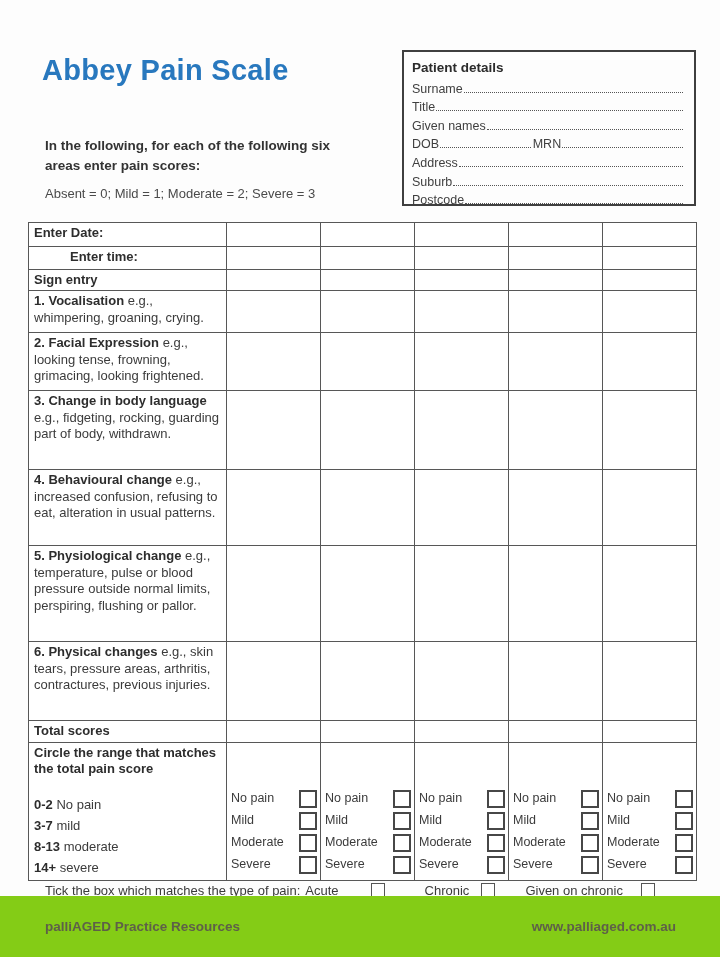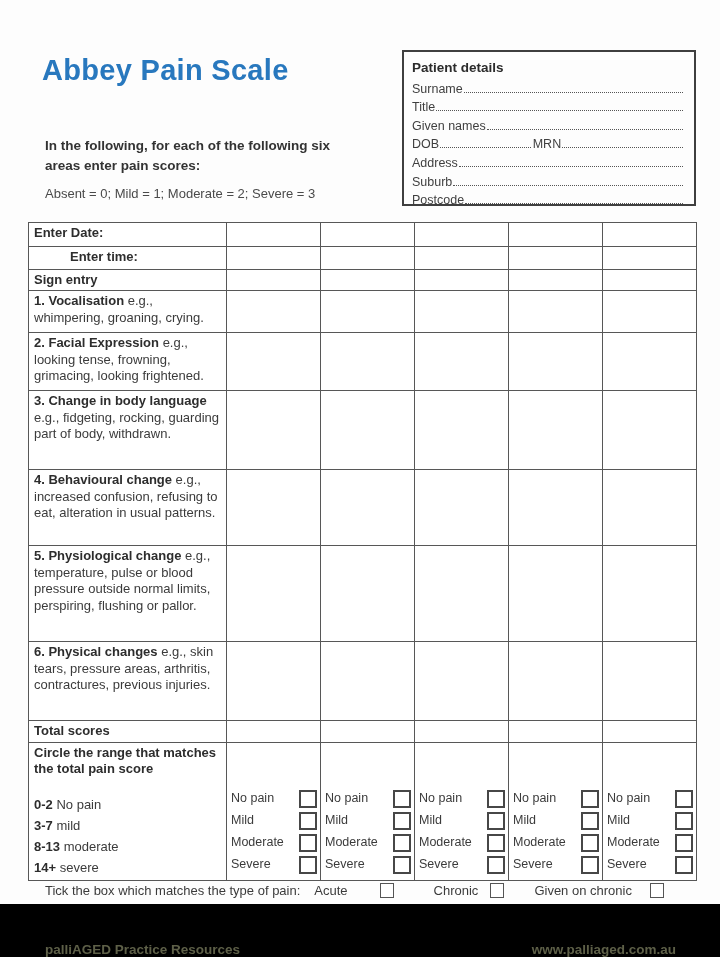--- a/index.html
+++ b/index.html
@@ -38,23 +38,23 @@
   .range-line b{color:#2d2d2d;}
   td.score-col{vertical-align:bottom;padding:2px 3px 4px 4px;}
   .cb-row{display:flex;justify-content:space-between;align-items:center;
     height:22px;font-size:12.5px;}
   .cbx{width:14px;height:14px;border:2px solid #474747;background:#fff;flex:none;}
   
   .pain-type{position:absolute;left:45px;top:883px;display:flex;
     align-items:center;font-size:13px;color:#3b3b3b;white-space:nowrap;}
   .pt-box{width:12px;height:13px;border:1.6px solid #555;background:#fff;flex:none;}
   
-  .footer{position:absolute;left:0;bottom:0;width:720px;height:53px;
-    background:#000000;display:flex;justify-content:space-between;
-    align-items:flex-end;box-sizing:border-box;padding:0 44px 0 45px;
+  .footer{position:absolute;left:0;bottom:0;width:720px;height:61px;
+    background:#84cc16;display:flex;justify-content:space-between;
+    align-items:center;box-sizing:border-box;padding:0 44px 0 45px;
     font-size:13.5px;font-weight:bold;color:#5e6048;}
 </style>
 </head>
 <body>
 
 <div class="title">Abbey Pain Scale</div>
 
 <div class="instructions">
   <div class="instr-bold">In the following, for each of the following six areas enter pain scores:</div>
   <div class="instr-scale">Absent = 0; Mild = 1; Moderate = 2; Severe = 3</div>
@@ -281,21 +281,21 @@
             <span>Severe</span>
             <span class="cbx"></span>
           </div>
       </td>
     </tr>
   </tbody>
 </table>
 
 <div class="pain-type">
   <span>Tick the box which matches the type of pain:</span>
-  <span style="margin-left:14px">Acute</span>
+  <span style="margin-left:5px">Acute</span>
   <span class="pt-box" style="margin-left:32px"></span>
   <span style="margin-left:40px">Chronic</span>
   <span class="pt-box" style="margin-left:12px"></span>
   <span style="margin-left:30px">Given on chronic</span>
   <span class="pt-box" style="margin-left:18px"></span>
 </div>
 
 <div class="footer">
   <span>palliAGED Practice Resources</span>
   <span>www.palliaged.com.au</span>

